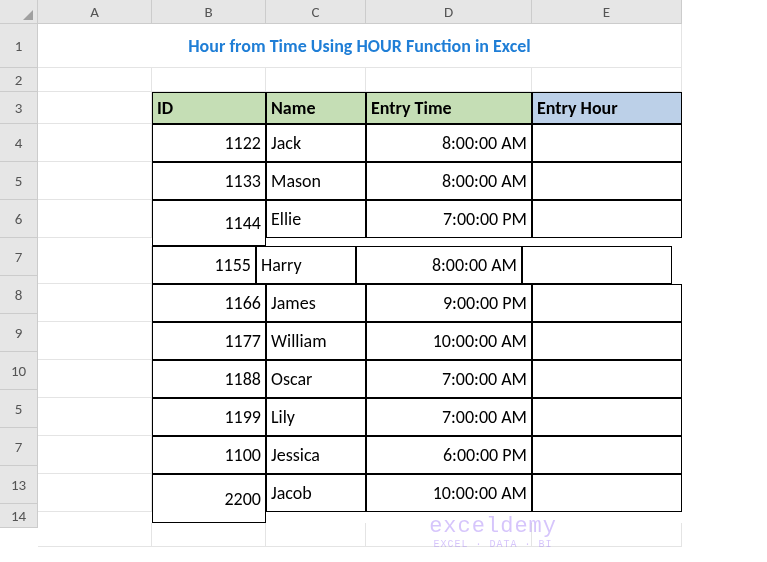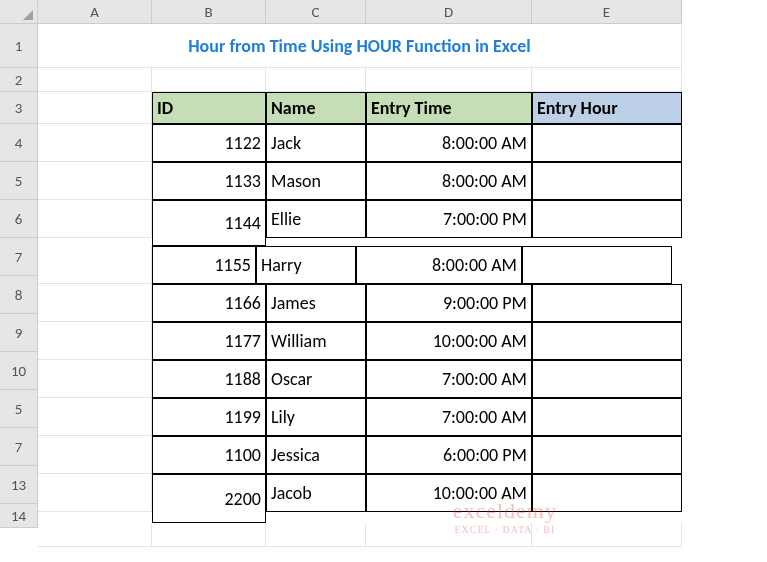--- a/index.html
+++ b/index.html
@@ -87,25 +87,25 @@
     background: #c5deb5;
   }
   .hdr.blue { background: #bcd0e8; }
   .bord {
     border: 1.5px solid #000 !important;
   }
   .right { justify-content: flex-end; }
   .watermark {
     position: absolute;
     right: 210px;
-    bottom: 27px;
+    bottom: 12px;
     opacity: 0.35;
     text-align: center;
-    color: #ef4444;
-    font-family: Liberation Serif, serif;
+    color: #8b5cf6;
+    font-family: Liberation Mono, monospace;
   }
   .watermark .w1 { font-size: 22px; letter-spacing: 1px; font-weight: 300; }
   .watermark .w2 { font-size: 10px; letter-spacing: 1px; }
 </style>
 </head>
 <body>
 
 <div class="corner"></div>
 
 <div class="col-headers" id="colHeaders">

